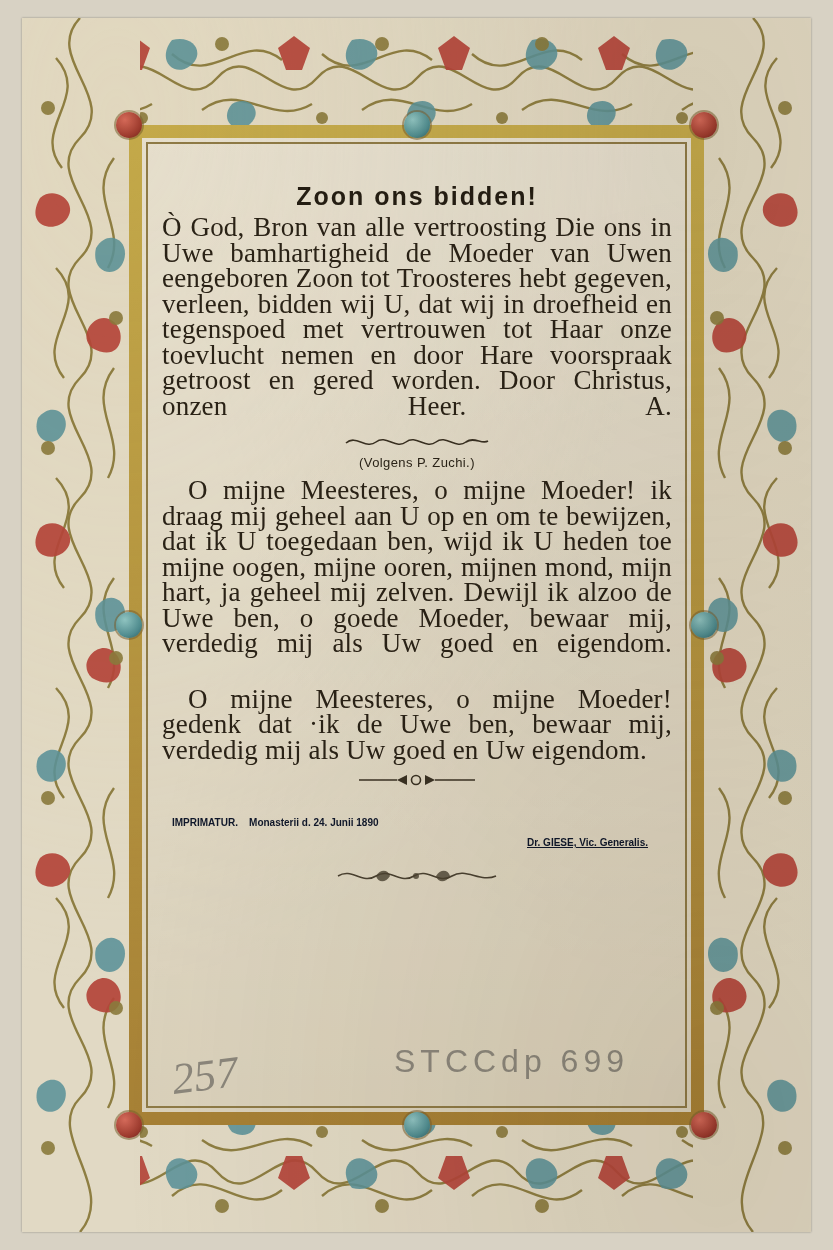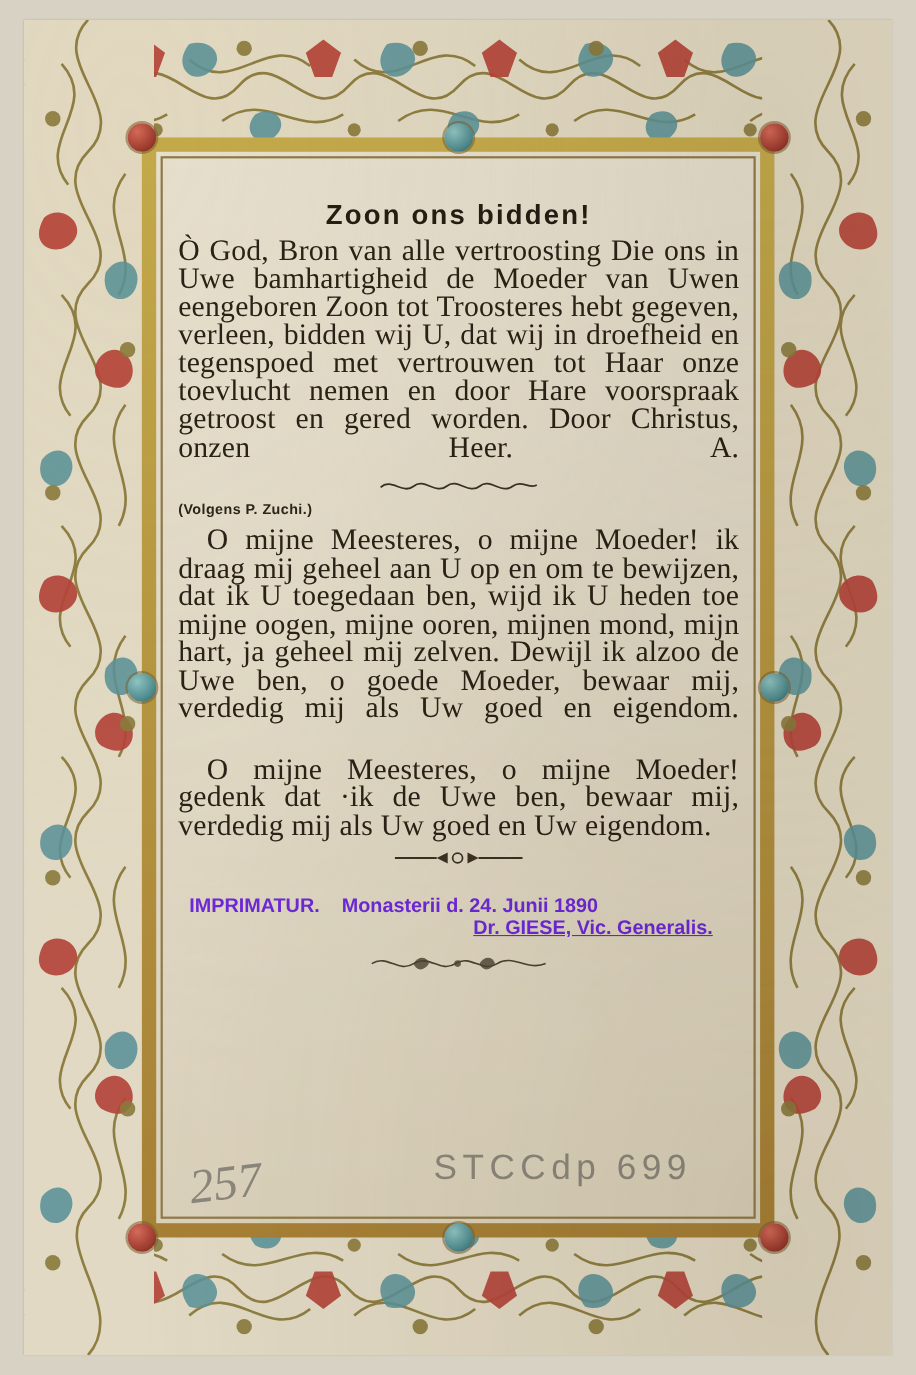--- a/index.html
+++ b/index.html
@@ -112,23 +112,24 @@
   h2#heading-offering {
     margin: 16px 0 2px 0;
     font-family: "Liberation Sans", sans-serif;
     font-size: 25px;
     font-weight: bold;
     letter-spacing: 1px;
     text-align: center;
     color: #241d12;
   }
   #subheading-offering {
+    text-align: center;
     font-family: "Liberation Sans", sans-serif;
     font-size: 13px;
-    font-weight: bold;
+    font-weight: normal;
     letter-spacing: .4px;
     margin: 0 0 8px 0;
     color: #2b2418;
   }
 
   p.body {
     margin: 0;
     font-size: 27px;
     line-height: 25.5px;
     font-family: "Liberation Serif", serif;
@@ -154,24 +155,24 @@
   }
   .leafrule {
     margin: 14px auto 0 auto;
     width: 170px; height: 18px;
     display: block;
   }
 
   #imprimatur {
     margin-top: 26px;
     font-family: "Liberation Sans", sans-serif;
-    font-size: 18px;
+    font-size: 10px;
     font-weight: bold;
     line-height: 20px;
-    color: #6d28d9;
+    color: #0f172a;
   }
   #imprimatur .line1 { display: block; padding-left: 10px; }
   #imprimatur .line2 { display: block; text-align: right; padding-right: 24px; text-decoration: underline; }
 
   
   .pencil {
     position: absolute;
     color: #6d6a63;
     font-family: "Liberation Serif", serif;
     opacity: .72;

